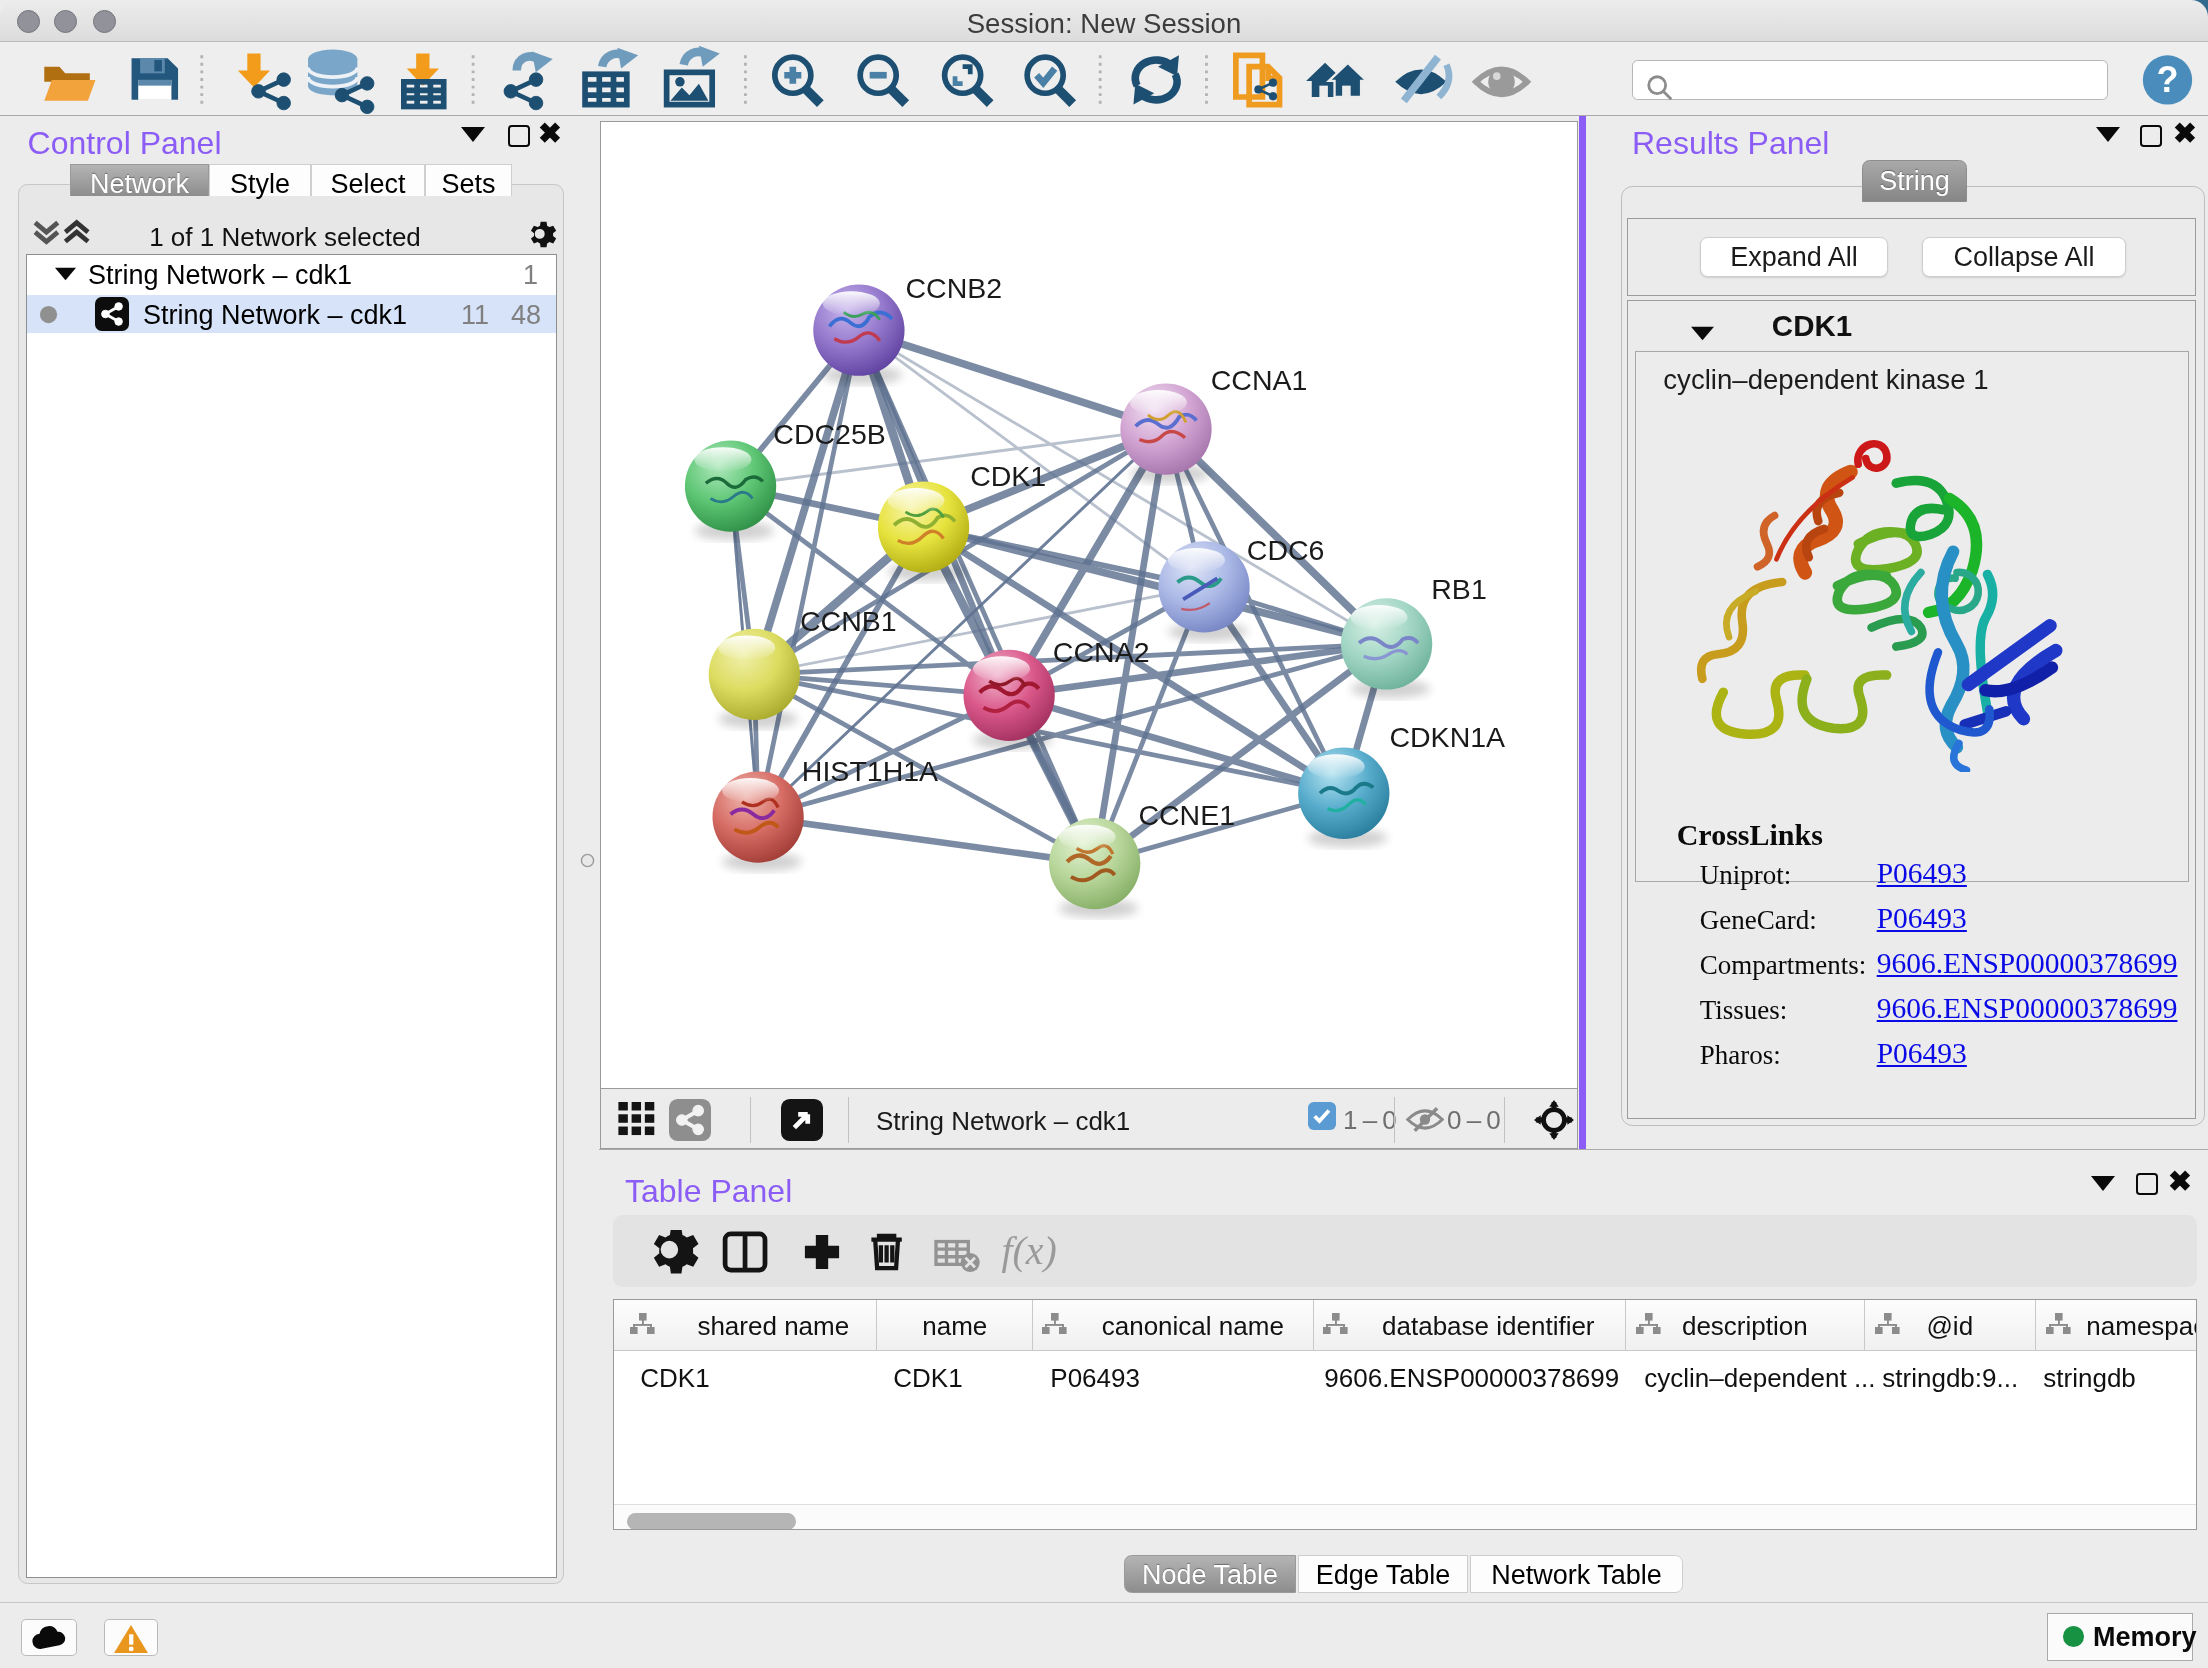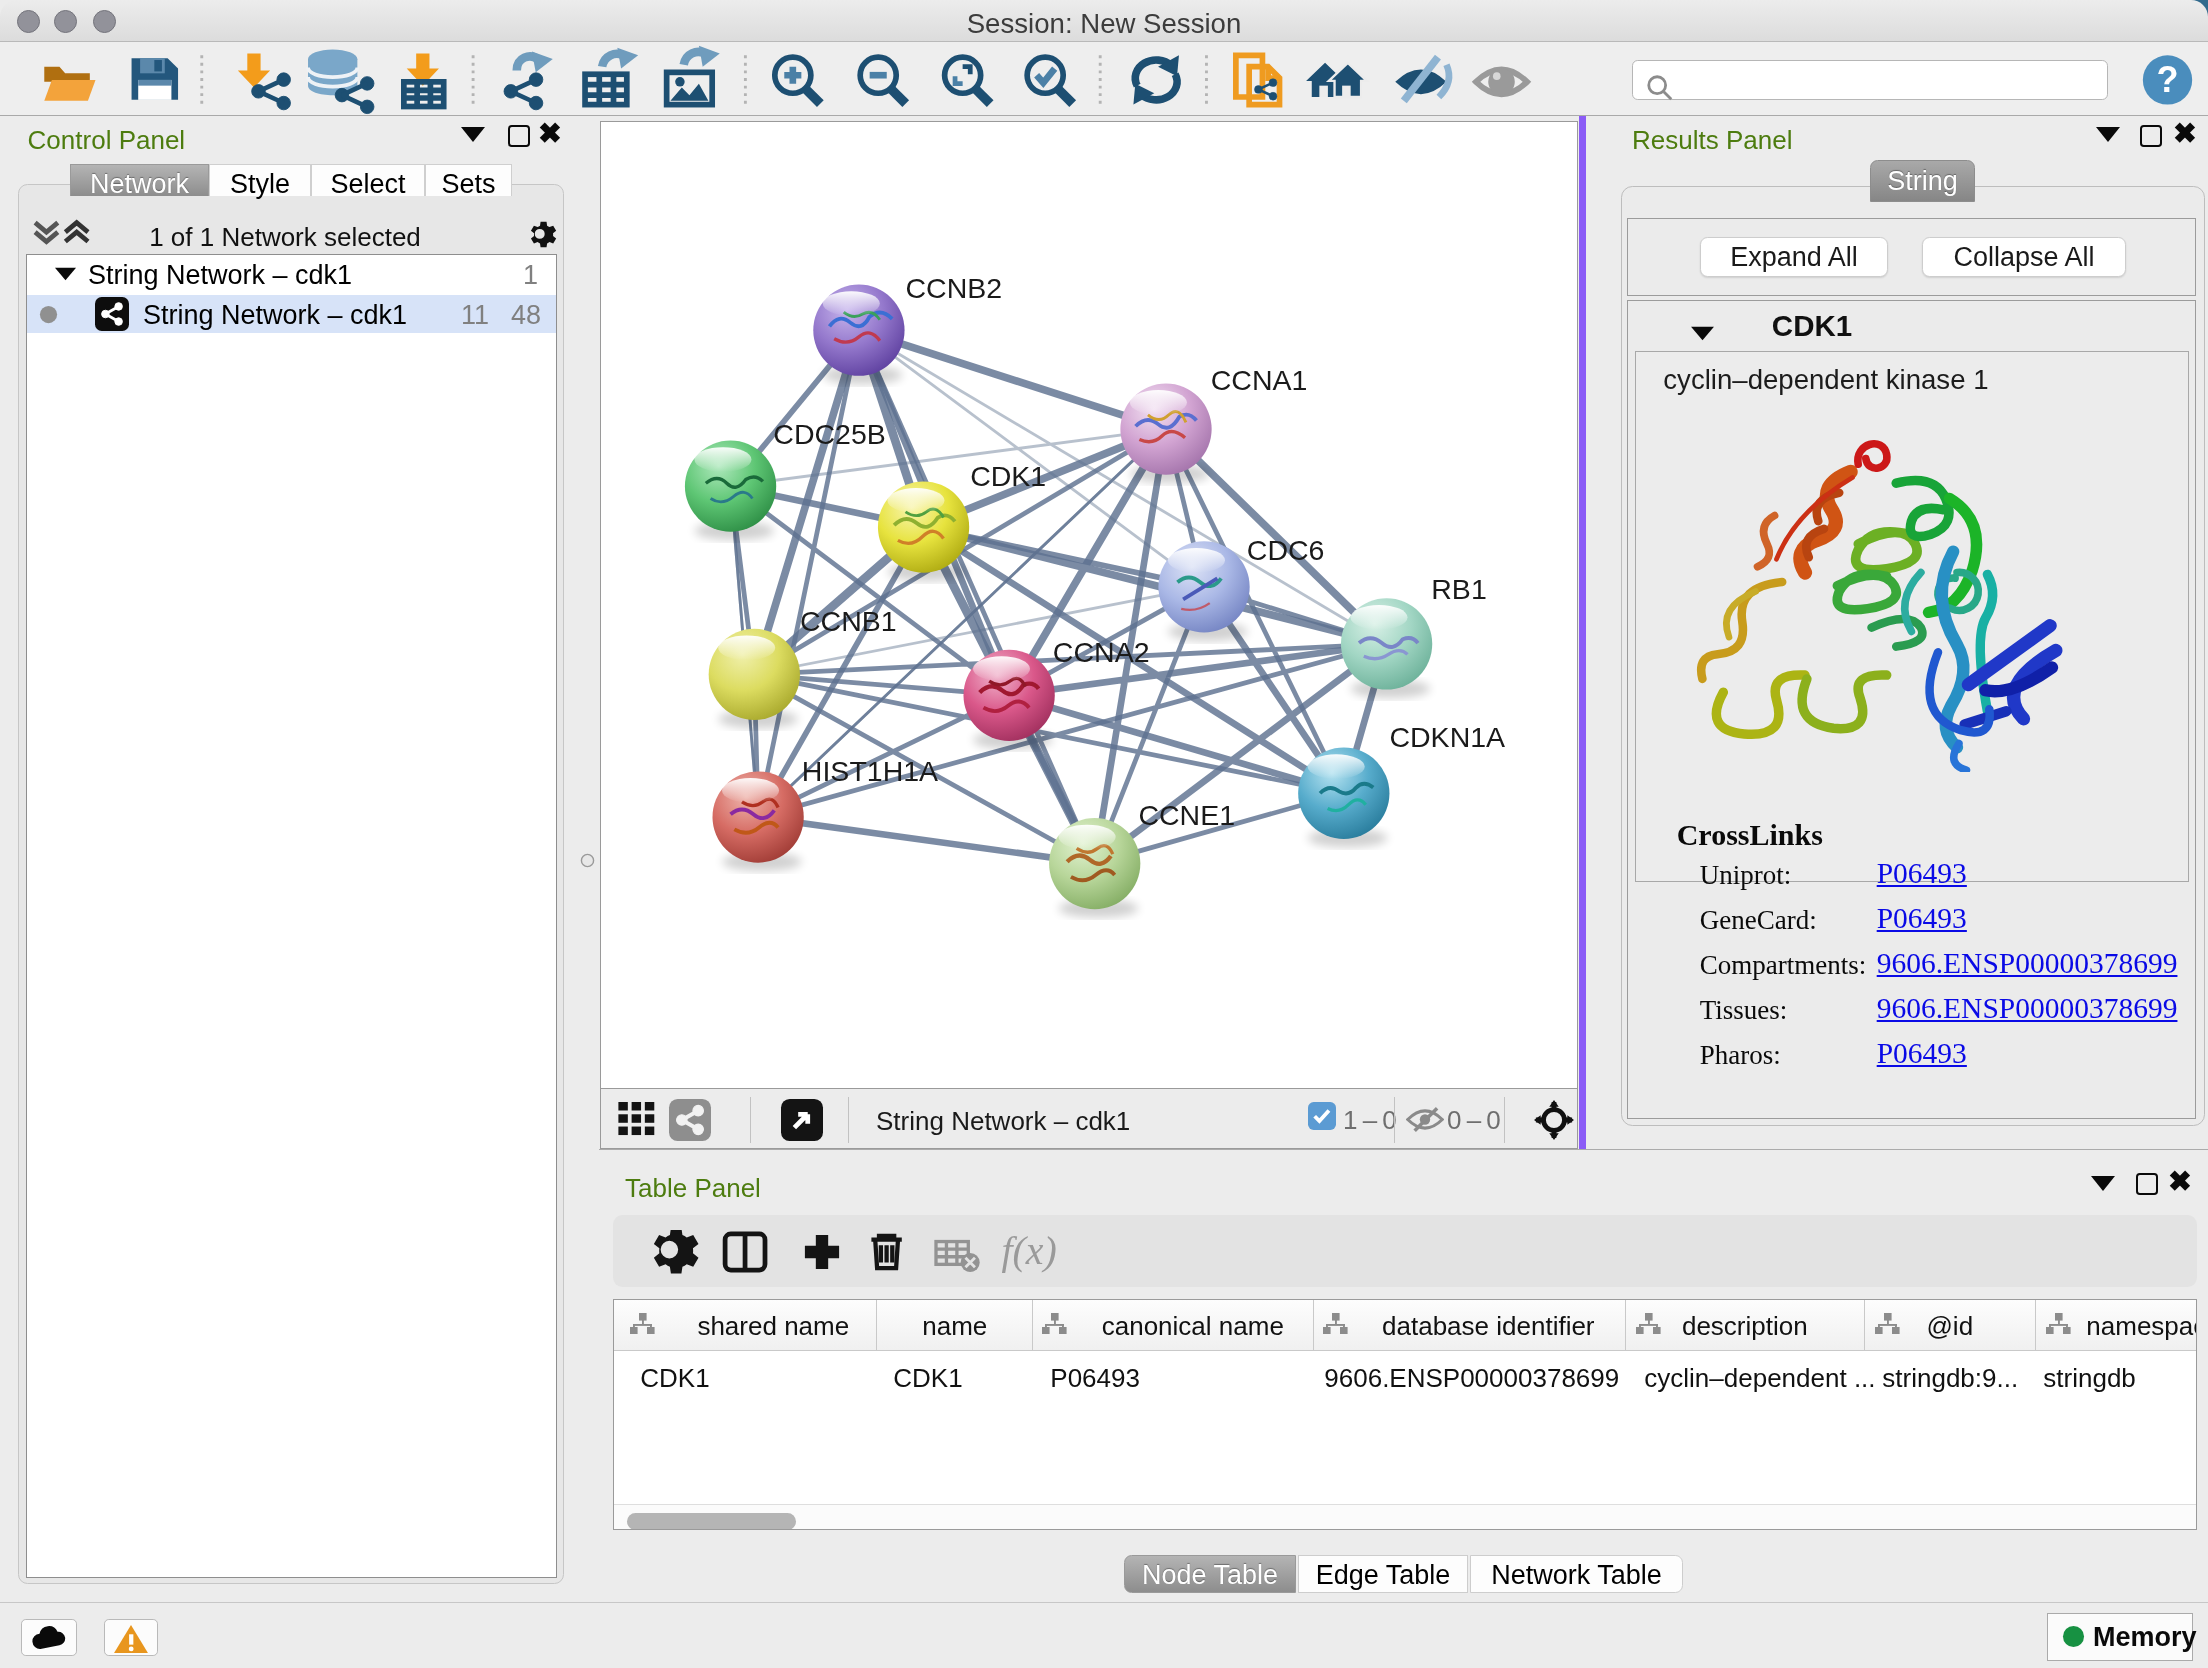--- a/index.html
+++ b/index.html
@@ -15,21 +15,21 @@
     background:#92929a; border:1.4px solid #74747c; }
   #title { width:100%; top:7.6px; text-align:center; font-size:27.6px; color:#3c3c3c; }
 
   
   #toolbar { left:0; top:42px; width:2208px; height:74px; background:#eeeeee;
     border-bottom:1px solid #a9a9a9; }
   #searchbox { left:1632px; top:18px; width:476px; height:40px; background:#fff;
     border:1.9px solid #b6b6b6; border-radius:5.7px; }
 
   
-  .paneltitle { font-size:26px; color:#4d7c0f; }
+  .paneltitle { font-size:32px; color:#8b5cf6; }
   .winbtn-min { width:0; height:0; border-left:12.4px solid transparent;
     border-right:12.4px solid transparent; border-top:15px solid #0a0a0a; }
   .winbtn-max { width:22px; height:22px; border:2.9px solid #0a0a0a; border-radius:3.8px; }
   .winbtn-x { font-size:28.5px; font-weight:bold; color:#0a0a0a; line-height:22px; }
 
   
   #controlpanel { left:0; top:116px; width:599px; height:1486px; background:#ececec; }
   .tab { top:48px; height:32px; font-size:27px; text-align:center; color:#000;
     background:#fdfdfd; border:1px solid #cfcfcf; border-bottom:none; line-height:39px; }
   .tabsel { background:linear-gradient(#b4b4b4,#8d8d8d); color:#fff;
@@ -43,21 +43,21 @@
   #netview { left:600px; top:121px; width:978px; height:968px; background:#fff;
     border:1px solid #9a9a9a; }
   #netbar { left:600px; top:1089px; width:978px; height:60px; background:#ececec;
     border:1px solid #9a9a9a; border-top:none; }
 
   
   #resultspanel { left:1579px; top:116px; width:630px; height:1033px; background:#ececec;
     border-left:7px solid #8b5cf6; }
   #rescontainer { left:35px; top:70px; width:584px; height:940px; background:#ebebeb;
     border:1px solid #bdbdbd; border-radius:11.4px; }
-  #stringtab { left:284px; top:44px; width:105px; height:42px;
+  #stringtab { left:276px; top:44px; width:105px; height:42px;
     background:linear-gradient(#a9a9a9,#868686); border:1px solid #8d8d8d;
     border-radius:7.6px 7.6px 0 0; color:#fff; font-size:27px; text-align:center;
     line-height:40px; text-shadow:0 -1px 1px rgba(0,0,0,.35); }
   .resbox { left:5.7px; width:569px; border:1px solid #9b9b9b; background:#ebebeb; }
   .btn { height:40px; background:#fff; border:1px solid #cdcdcd; border-radius:7.6px;
     font-size:27px; text-align:center; line-height:38px; color:#1a1a1a;
     box-shadow:0 1px 1.9px rgba(0,0,0,.12); }
 
   
   #tablepanel { left:599px; top:1149px; width:1609px; height:453px; background:#ececec;

